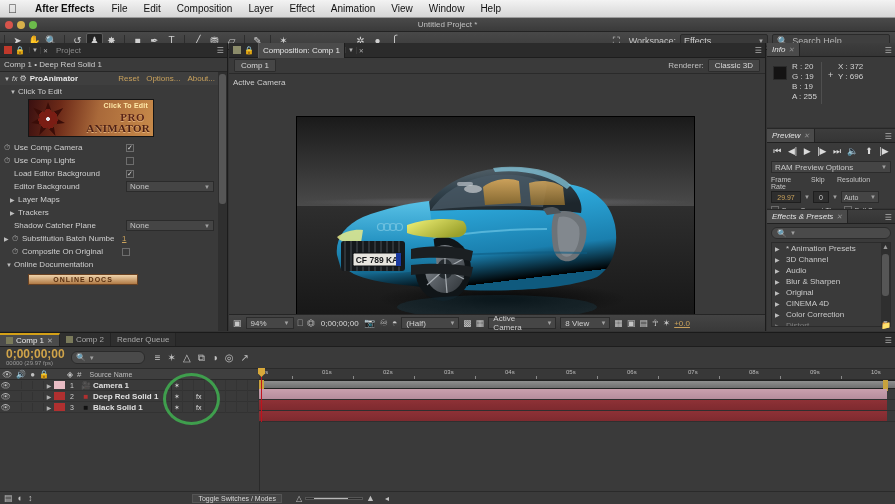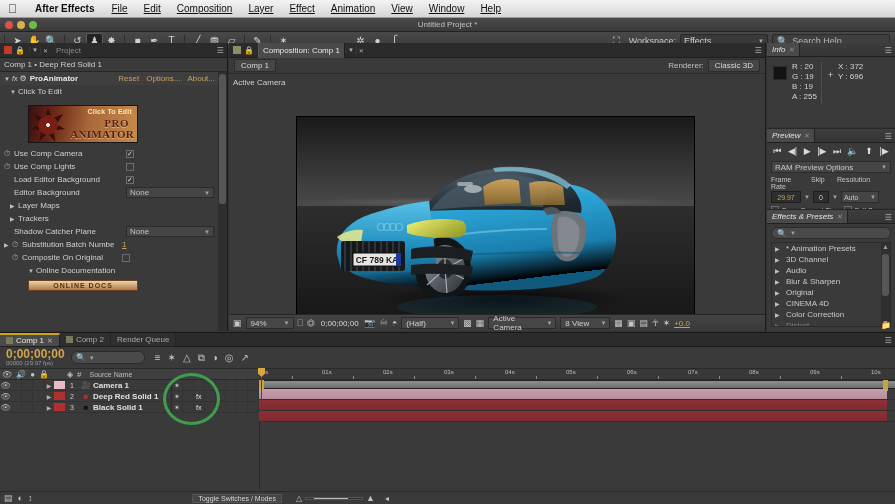--- a/index.html
+++ b/index.html
@@ -17,21 +17,21 @@
   
   .macbar {
     position: absolute; top: 0; left: 0; width: 895px; height: 18px;
     background: linear-gradient(#f3f3f3, #d6d6d6);
     border-bottom: 1px solid #9a9a9a;
     display: flex; align-items: center; color: #101010;
     font-size: 10px;
   }
   .apple-logo { padding: 0 9px 0 8px; font-size: 12px; line-height: 1; color: #2b2b2b; }
   .macbar .app-name { font-weight: bold; padding: 0 9px; }
-  .macbar .mitem { padding: 0 8px; text-decoration: underline; }
+  .macbar .mitem { padding: 0 8px; }
 
   
   .ae-title {
     position: absolute; top: 18px; left: 0; width: 895px; height: 14px;
     background: linear-gradient(#4a4a4a, #3a3a3a);
     border-bottom: 1px solid #232323;
     display: flex; align-items: center; justify-content: center;
   }
   .ae-title .t { font-size: 8px; color: #c0c0c0; }
   .traffic { position: absolute; left: 5px; top: 3px; display: flex; gap: 4px; }
@@ -116,21 +116,21 @@
   .prop-label { width: 112px; }
   .chk { width: 8px; height: 8px; border: 1px solid #6d6d6d; background: #3a3a3a;
          display: inline-flex; align-items: center; justify-content: center;
          font-size: 7px; color: #d8d8d8; }
   .ddbox { width: 88px; height: 11px; background: #454545; border: 1px solid #2b2b2b;
            display: flex; align-items: center; padding: 0 3px; font-size: 8px;
            color: #c4c4c4; position: relative; }
   .ddbox .arrow { position: absolute; right: 3px; font-size: 6px; color: #a0a0a0; }
   .numval { color: #c8a15c; font-size: 8px; text-decoration: underline; }
   .banner {
-    margin: 7px 0 4px 28px; width: 110px; height: 38px; border: 1px solid #151515;
+    margin: 1px 0 4px 28px; width: 126px; height: 38px; border: 1px solid #151515;
     background: linear-gradient(100deg,#3a1010 0%,#6d2a18 25%,#a9693a 55%,#c78a4a 100%);
     position: relative; overflow: hidden;
   }
   .banner .cte { position: absolute; right: 5px; top: 2px; font-size: 7px; font-weight: bold;
                  color: #ffe9a8; letter-spacing: .2px; }
   .banner .pro { position: absolute; right: 8px; top: 11px; font-size: 11px; font-weight: bold;
                  color: #5a2418; font-family: "Liberation Serif", serif; letter-spacing: .5px;
                  text-shadow: 0 1px 0 #e2b07a; }
   .banner .anim { position: absolute; right: 3px; top: 22px; font-size: 11px; font-weight: bold;
                   color: #4d1f14; font-family: "Liberation Serif", serif; letter-spacing: .3px;
@@ -464,21 +464,21 @@
         <span class="numval">1</span>
       </div>
 
       <div class="fx-row">
         <span class="tri"></span>
         <span class="stopwatch">⏱</span>
         <span class="prop-label" style="width:100px">Composite On Original</span>
         <span class="chk"></span>
       </div>
 
-      <div class="fx-row" style="padding-left:28px">
+      <div class="fx-row" style="padding-left:6px">
         <span class="tri">▼</span>
         <span>Online Documentation</span>
       </div>
       <div class="docs-btn">ONLINE DOCS</div>
 
       <div class="fx-scroll">
         <div class="thumb"></div>
       </div>
     </div>
   </div>

